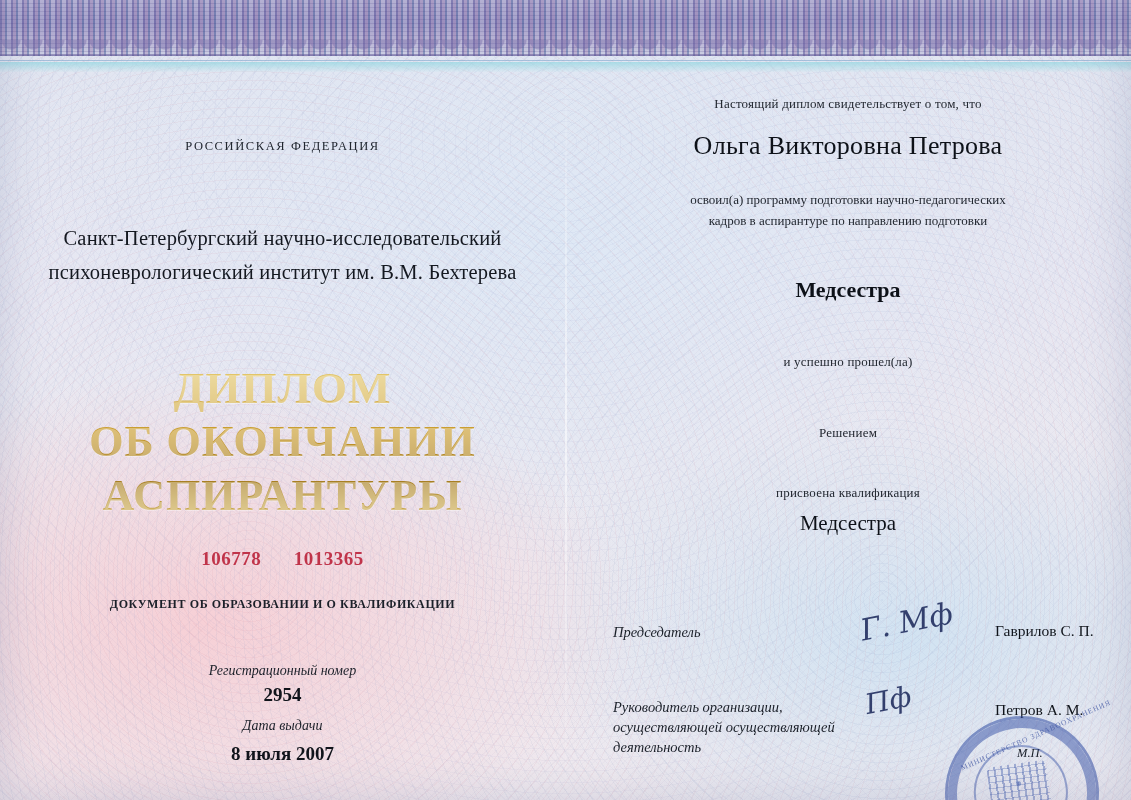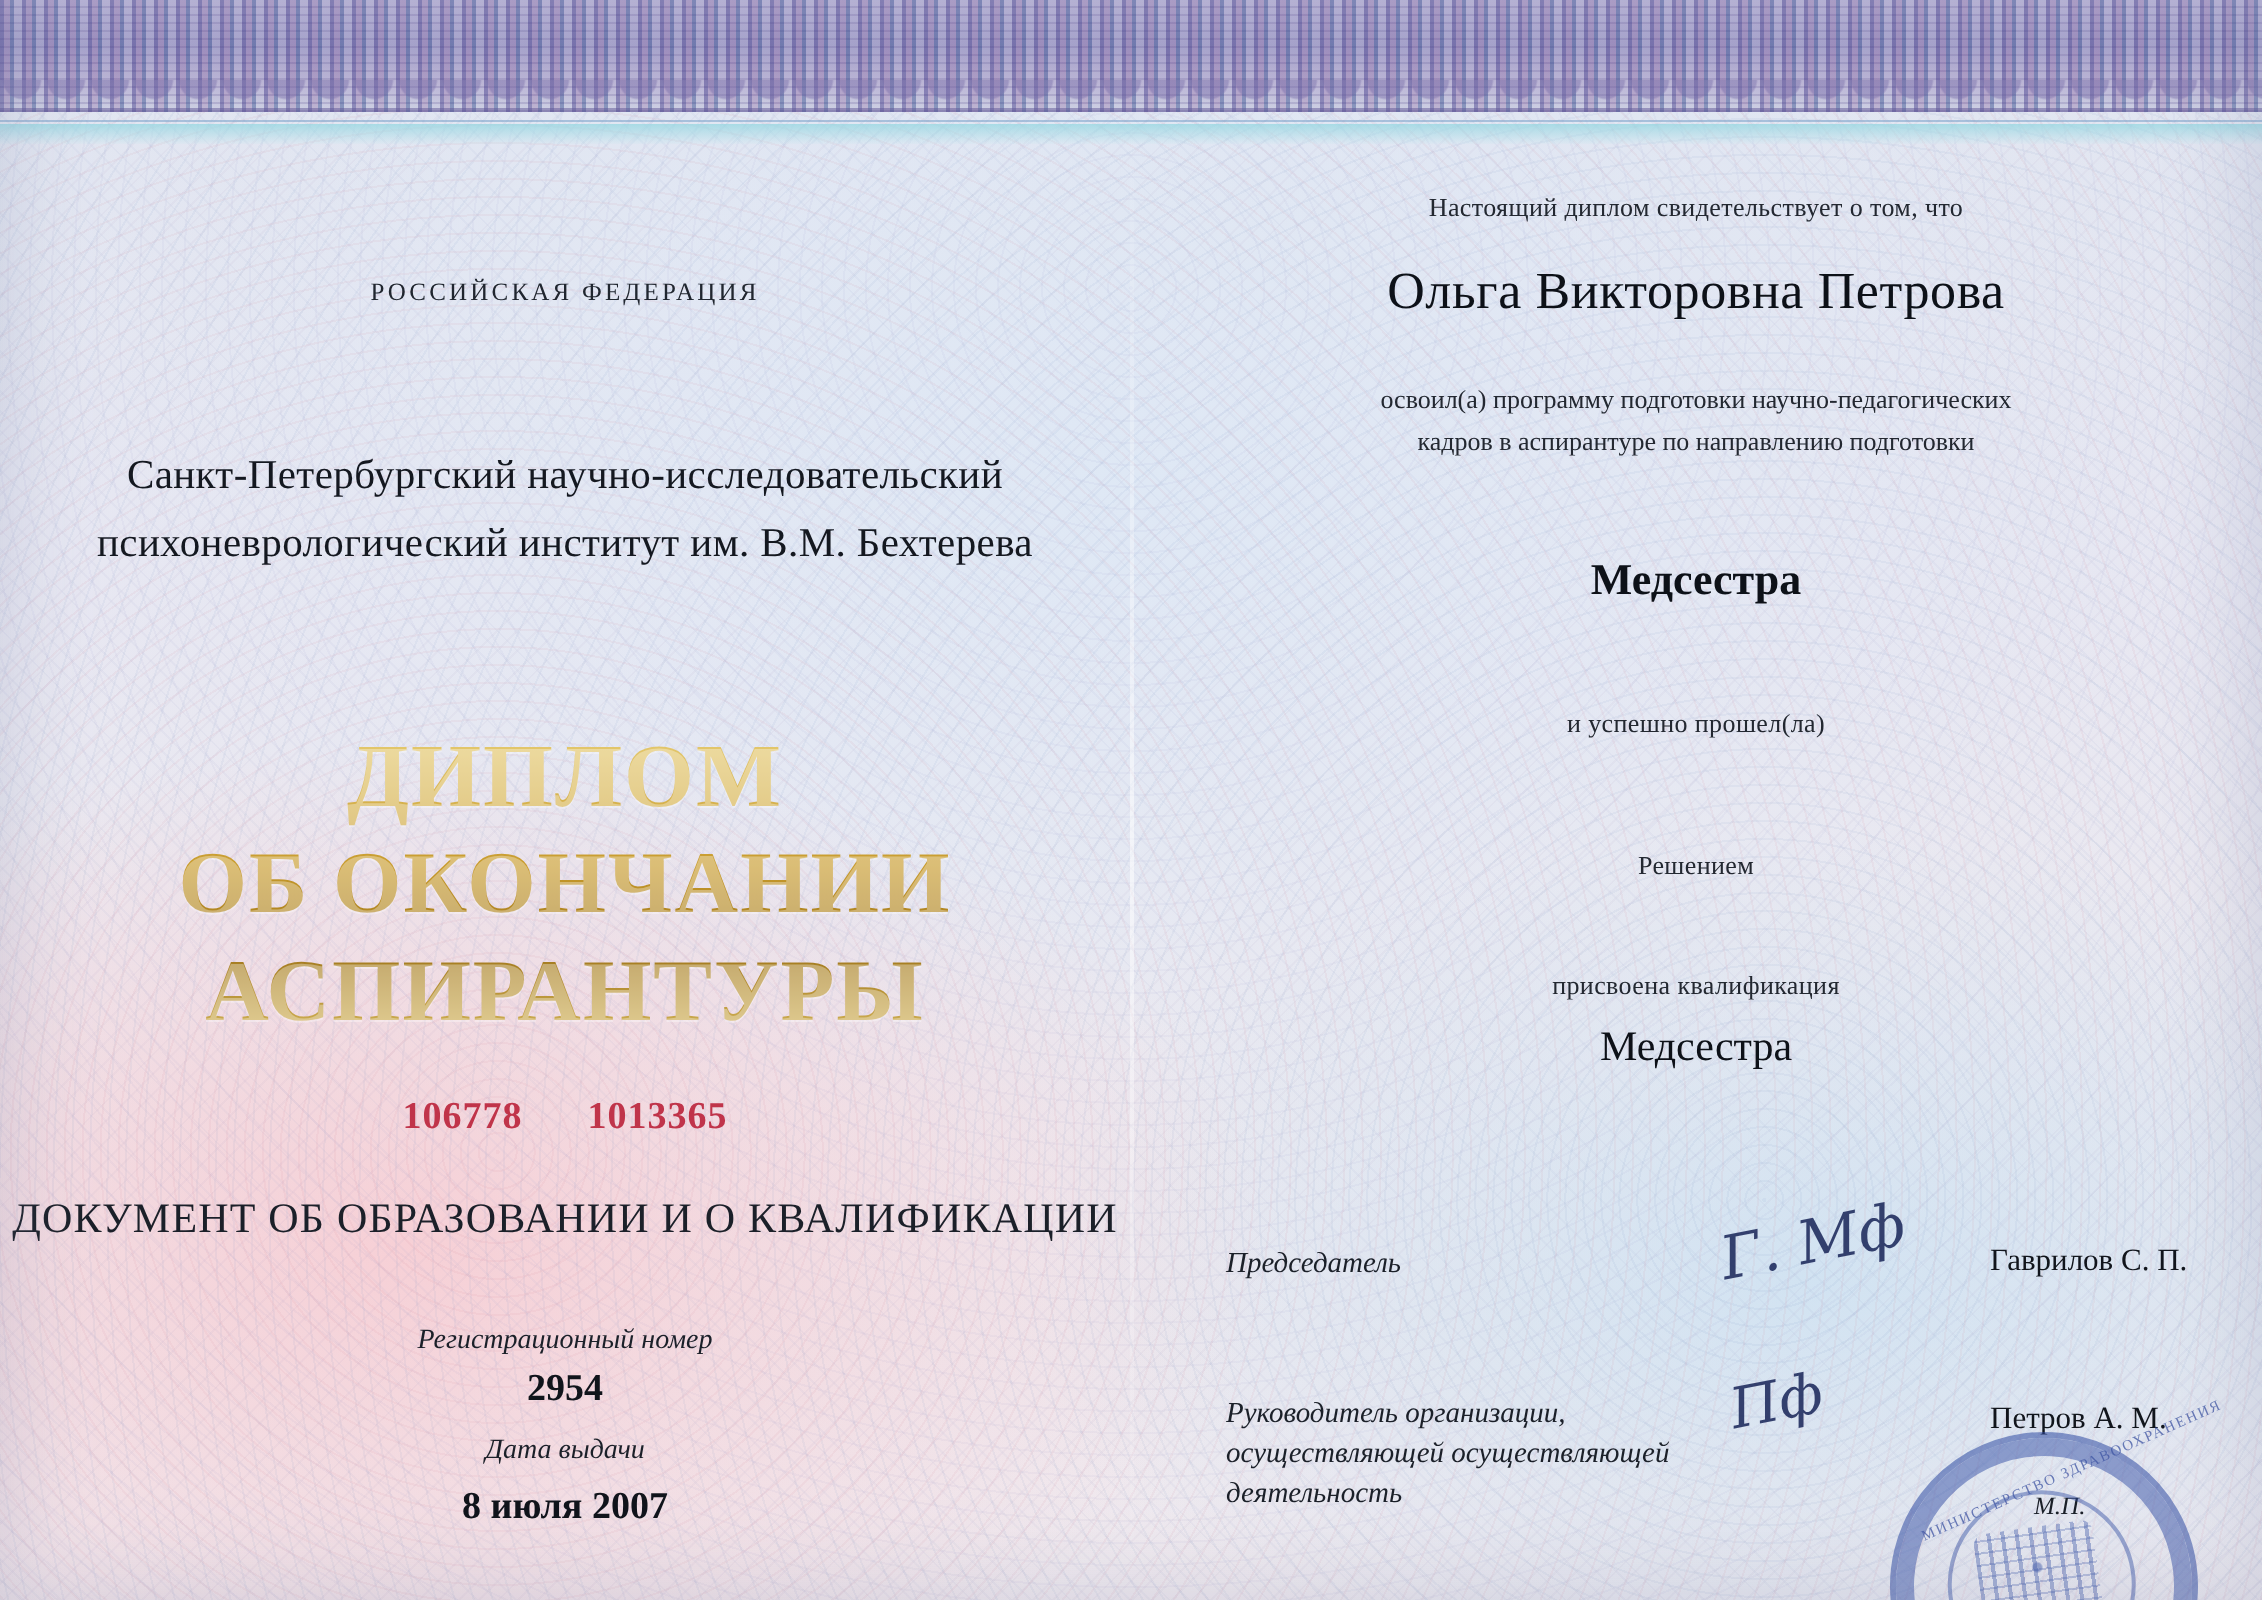--- a/index.html
+++ b/index.html
@@ -142,23 +142,24 @@
     font-weight: bold;
     color: #c0344a;
     letter-spacing: 0.5px;
   }
   .serial .gap { display: inline-block; width: 22px; }
   .doc-sub {
     position: absolute;
     left: 0; top: 541px;
     width: 565px;
     text-align: center;
-    font-size: 21px;
+    font-size: 12px;
     letter-spacing: 0.6px;
     color: #1b2029;
+    font-weight: bold;
   }
   .reg-label {
     position: absolute;
     left: 0; top: 607px;
     width: 565px;
     text-align: center;
     font-size: 14px;
     font-style: italic;
     color: #1b2029;
   }

